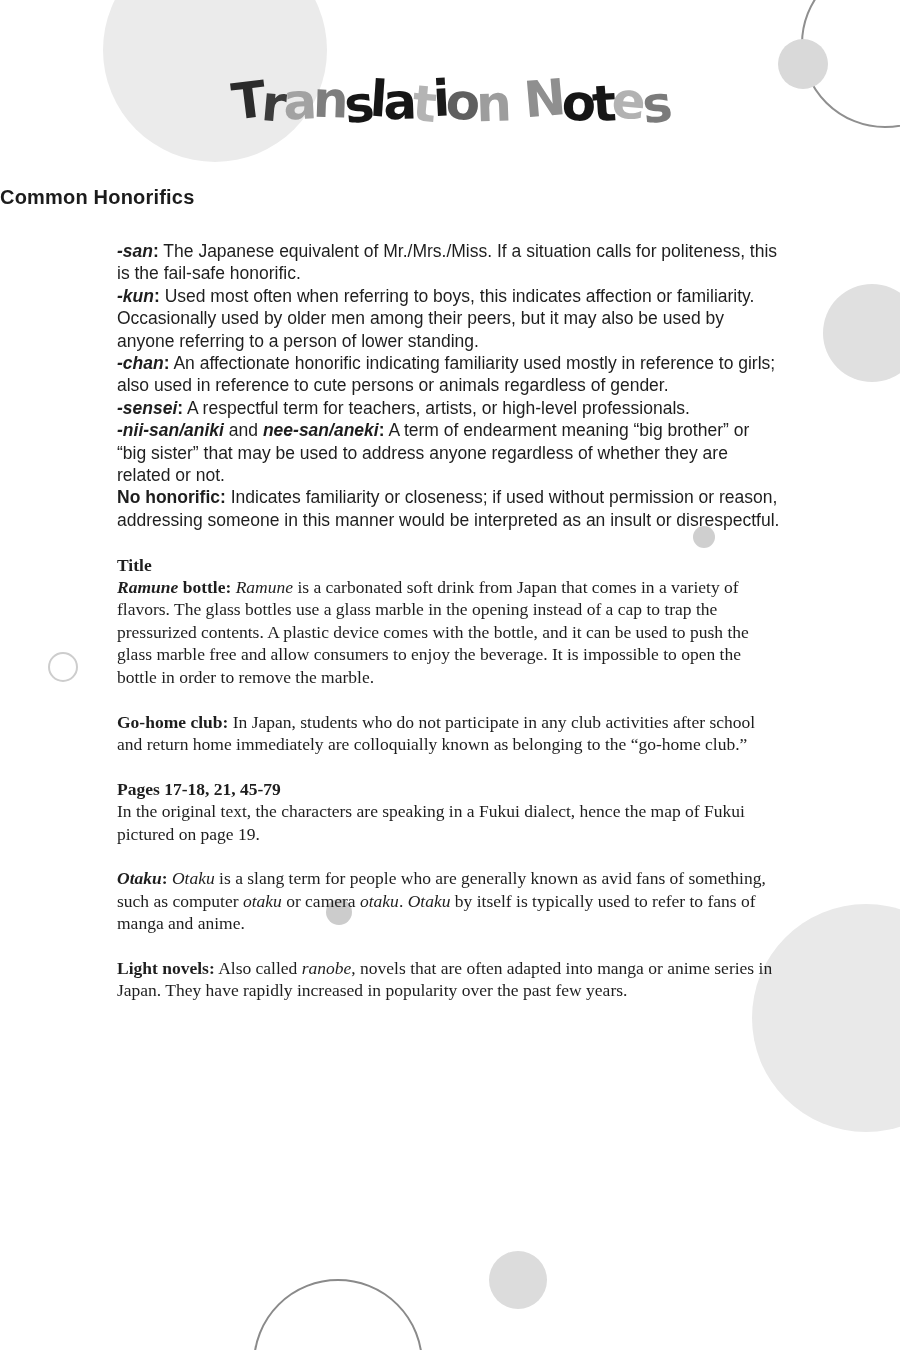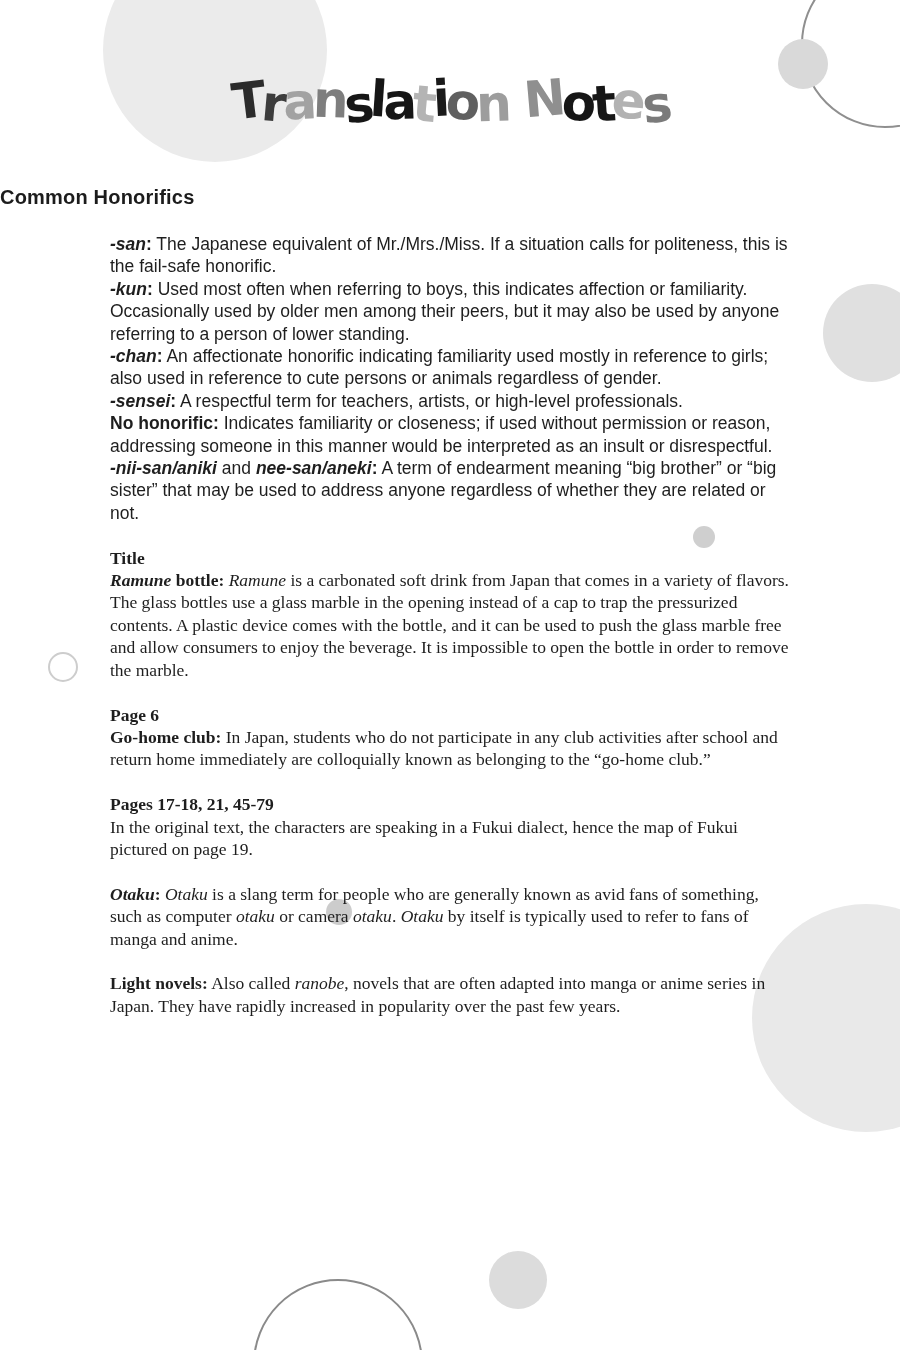--- a/index.html
+++ b/index.html
@@ -7,21 +7,21 @@
         font-family:"Liberation Sans",sans-serif;}
   .deco{position:absolute;border-radius:50%;pointer-events:none;z-index:0;}
   .title{position:absolute;top:76px;left:0;width:100%;text-align:center;margin:0;z-index:2;
          font-family:"DejaVu Sans",sans-serif;font-weight:bold;font-size:50px;line-height:1;
          letter-spacing:-4px;}
   .title span{display:inline-block;}
   .subtitle{position:absolute;top:186px;left:0;width:100%;margin:0;z-index:2;
             font-size:20px;font-weight:bold;color:#1c1c1c;letter-spacing:0.2px;}
   .content{position:absolute;left:108px;top:231px;width:684px;z-index:1;
            font-size:17.5px;line-height:22.4px;color:#1e1e1e;}
-  .content section{margin:2px;}
+  .content section{margin:9px;}
   .content section:not(:first-child){margin-top:22.4px;font-family:Liberation Serif, serif;}
   .content h3{font-size:inherit;line-height:inherit;font-weight:bold;margin:0;}
   .content p{margin:0;}
   .b{font-weight:bold;}
   .i{font-style:italic;}
   .bi{font-weight:bold;font-style:italic;}
 </style>
 </head>
 <body>
 
@@ -39,29 +39,28 @@
       <div class="deco" style="left: 253px; top: 1279px; width: 166px; height: 166px; border: 2.5px solid rgb(138, 138, 138);"></div>
     </div>
   <h1 class="title" id="page-title"><span style="color: rgb(43, 43, 43); transform: rotate(-7deg) translateY(0px);">T</span><span style="color: rgb(60, 60, 60); transform: rotate(5deg) translateY(3px);">r</span><span style="color: rgb(162, 162, 162); transform: rotate(-3deg) translateY(1px);">a</span><span style="color: rgb(126, 126, 126); transform: rotate(2deg) translateY(-1px);">n</span><span style="color: rgb(22, 22, 22); transform: rotate(-6deg) translateY(4px);">s</span><span style="color: rgb(22, 22, 22); transform: rotate(4deg) translateY(-2px);">l</span><span style="color: rgb(22, 22, 22); transform: rotate(-2deg) translateY(1px);">a</span><span style="color: rgb(180, 180, 180); transform: rotate(5deg) translateY(3px);">t</span><span style="color: rgb(26, 26, 26); transform: rotate(-3deg) translateY(-2px);">i</span><span style="color: rgb(96, 96, 96); transform: rotate(3deg) translateY(1px);">o</span><span style="color: rgb(157, 157, 157); transform: rotate(-2deg) translateY(3px);">n</span><span style="width: 16px;">&nbsp;</span><span style="color: rgb(143, 143, 143); transform: rotate(-5deg) translateY(-2px);">N</span><span style="color: rgb(22, 22, 22); transform: rotate(3deg) translateY(2px);">o</span><span style="color: rgb(22, 22, 22); transform: rotate(-4deg) translateY(3px);">t</span><span style="color: rgb(178, 178, 178); transform: rotate(5deg) translateY(0px);">e</span><span style="color: rgb(123, 123, 123); transform: rotate(-6deg) translateY(4px);">s</span></h1>
   <h2 class="subtitle">Common Honorifics</h2>
   <div class="content" id="sections-root">
       <section>
         <p><span class="bi">-san</span><span class="b">:</span><span> The Japanese equivalent of Mr./Mrs./Miss. If a situation calls for politeness, this is the fail-safe honorific.</span></p>
         <p><span class="bi">-kun</span><span class="b">:</span><span> Used most often when referring to boys, this indicates affection or familiarity. Occasionally used by older men among their peers, but it may also be used by anyone referring to a person of lower standing.</span></p>
         <p><span class="bi">-chan</span><span class="b">:</span><span> An affectionate honorific indicating familiarity used mostly in reference to girls; also used in reference to cute persons or animals regardless of gender.</span></p>
         <p><span class="bi">-sensei</span><span class="b">:</span><span> A respectful term for teachers, artists, or high-level professionals.</span></p>
+        <p><span class="bi">-nii-san/aniki</span><span> and </span><span class="bi">nee-san/aneki</span><span class="b">:</span><span> A term of endearment meaning “big brother” or “big sister” that may be used to address anyone regardless of whether they are related or not.</span></p>
         <p><span class="b">No honorific:</span><span> Indicates familiarity or closeness; if used without permission or reason, addressing someone in this manner would be interpreted as an insult or disrespectful.</span></p>
-        <p><span class="bi">-nii-san/aniki</span><span> and </span><span class="bi">nee-san/aneki</span><span class="b">:</span><span> A term of endearment meaning “big brother” or “big sister” that may be used to address anyone regardless of whether they are related or not.</span></p>
       </section>
       <section>
         <h3>Title</h3>
         <p><span class="bi">Ramune</span><span class="b"> bottle:</span><span> </span><span class="i">Ramune</span><span> is a carbonated soft drink from Japan that comes in a variety of flavors. The glass bottles use a glass marble in the opening instead of a cap to trap the pressurized contents. A plastic device comes with the bottle, and it can be used to push the glass marble free and allow consumers to enjoy the beverage. It is impossible to open the bottle in order to remove the marble.</span></p>
       </section>
       <section>
-        <h3>Page 6</h3>
         <p><span class="b">Go-home club:</span><span> In Japan, students who do not participate in any club activities after school and return home immediately are colloquially known as belonging to the “go-home club.”</span></p>
       </section>
       <section>
         <h3>Pages 17-18, 21, 45-79</h3>
         <p><span>In the original text, the characters are speaking in a Fukui dialect, hence the map of Fukui pictured on page 19.</span></p>
       </section>
       <section>
         <p><span class="bi">Otaku</span><span class="b">:</span><span> </span><span class="i">Otaku</span><span> is a slang term for people who are generally known as avid fans of something, such as computer </span><span class="i">otaku</span><span> or camera </span><span class="i">otaku</span><span>. </span><span class="i">Otaku</span><span> by itself is typically used to refer to fans of manga and anime.</span></p>
       </section>
       <section>

